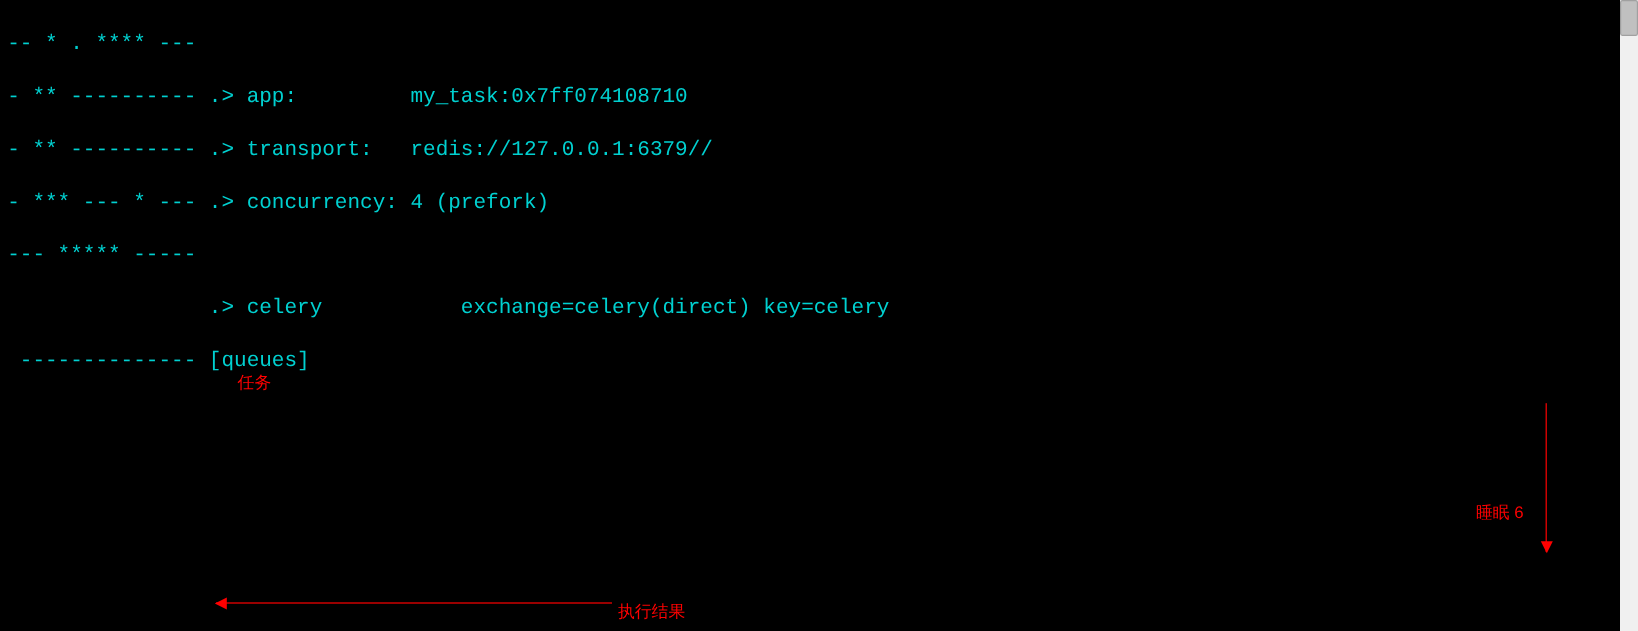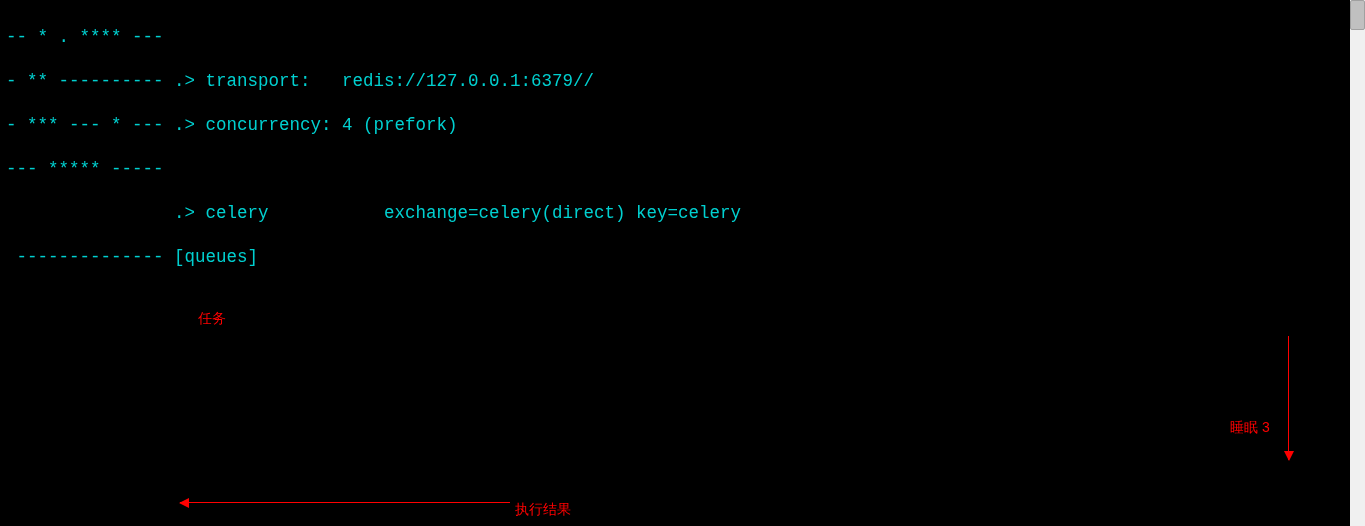--- a/index.html
+++ b/index.html
@@ -75,20 +75,21 @@
     border-top: 10px solid #ff0000;
     border-left: 5px solid transparent;
     border-right: 5px solid transparent;
   }
 </style>
 </head>
 <body>
 
 <div class="terminal">
 <span class="line banner">-- * . **** ---</span>
+<span class="line banner">- ** ---------- .&gt; app:         my_task:0x7ff074108710</span>
 <span class="line banner">- ** ---------- .&gt; transport:   redis://127.0.0.1:6379//</span>
 <span class="line banner">- *** --- * --- .&gt; concurrency: 4 (prefork)</span>
 <span class="line banner">--- ***** -----</span>
 <span class="line banner">                .&gt; celery           exchange=celery(direct) key=celery</span>
 <span class="line banner"> -------------- [queues]</span>
 <span class="line"> </span>
 <span class="line"> </span>
 
 
 
@@ -104,14 +105,14 @@
 
 <div class="scrollbar-track">
   <div class="scrollbar-thumb"></div>
 </div>
 
 <div class="annotation" style="left:198px; top:307px;">任务</div>
 
 <div class="annotation" style="left:515px; top:498px;">执行结果</div>
 <div class="arrow-left" style="left:180px; top:502px; width:330px;"></div>
 
-<div class="annotation" style="left:1230px; top:416px;">睡眠 3</div>
+<div class="annotation" style="left:1230px; top:416px;">睡眠 6</div>
 <div class="arrow-down" style="left:1288px; top:336px; height:124px;"></div>
 
 </body></html>

